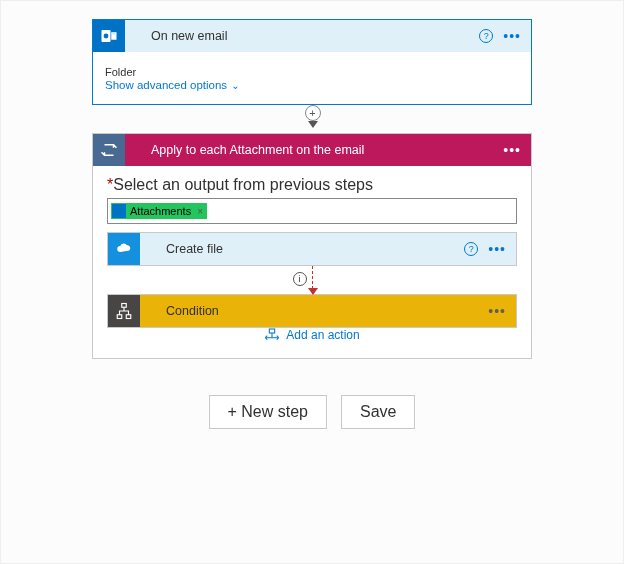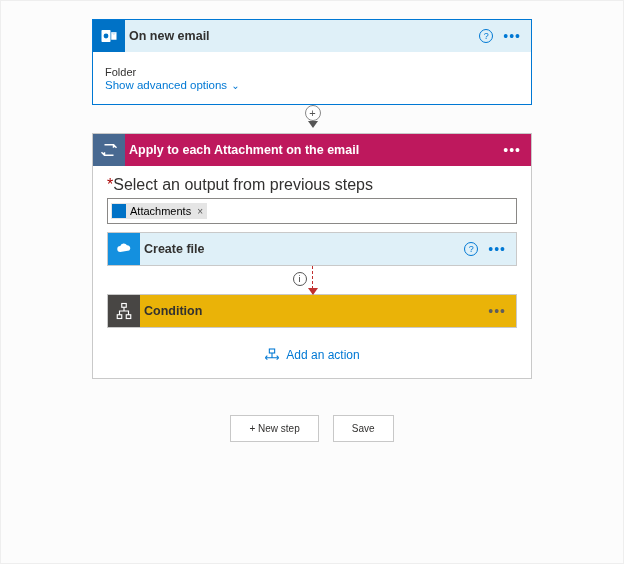--- a/index.html
+++ b/index.html
@@ -32,24 +32,23 @@
     width: 32px; height: 32px;
     display: flex; align-items: center; justify-content: center;
     flex: 0 0 32px;
   }
   .icon-box.outlook { background: #0072c6; }
   .icon-box.loop { background: #486991; }
   .icon-box.onedrive { background: #1490df; }
   .icon-box.condition { background: #484644; }
   .title {
     flex: 1 1 auto;
-    padding-left: 4px;
+    padding-left: 26px;
     color: #323130;
     font-size: 12.5px;
-    font-weight: bold;
   }
   .darkhead .title { color: #fff; }
   .hdr-controls { display: flex; gap: 10px; padding-right: 10px; align-items: center; }
   .help-icon {
     width: 14px; height: 14px; border: 1px solid #0078d4; border-radius: 50%;
     color: #0078d4; font-size: 9px; line-height: 12px; text-align: center;
   }
   .dots { color: #0078d4; font-size: 14px; letter-spacing: 1px; line-height: 8px; }
   .dots.white { color: #fff; }
   .dots.gray { color: #605e5c; }
@@ -89,47 +88,46 @@
     background: #fff; font-size: 11px; line-height: 14px; text-align: center; color: #555;
   }
   .select-label { color: #323130; font-size: 16px; }
   .select-label .req { color: #a80000; }
   .token-input {
     border: 1px solid #8a8886; padding: 3px; margin-top: 4px; min-height: 26px;
     display: flex; align-items: center;
   }
   .token {
     display: inline-flex; align-items: center; gap: 4px;
-    background: #e5e5e5; padding: 1px 4px 1px 1px; font-size: 11px;
+    background: #22c55e; padding: 1px 4px 1px 1px; font-size: 11px;
   }
   .token-icon {
     width: 14px; height: 14px; background: #0072c6; display: inline-block;
   }
   .token-x { color: #555; cursor: pointer; font-size: 10px; margin-left: 2px; }
   .nested { padding: 10px 14px 16px; }
   .nested-body { padding-top: 8px; }
   .mini-card {
     border: 1px solid #c9c9c9;
   }
   .add-action-row {
     display: flex; justify-content: center; align-items: center; gap: 6px;
-    padding-top: 20px;
   }
   .add-action-text { color: #0078d4; font-size: 12px; cursor: pointer; }
   .info-i {
     position: absolute; left: -20px; top: 6px;
     width: 14px; height: 14px; border: 1px solid #555; border-radius: 50%;
     font-size: 9px; line-height: 12px; text-align: center; color: #333; background: #fff;
   }
   .footer-buttons {
     display: flex; justify-content: center; gap: 14px; margin-top: 36px;
   }
   .btn {
     border: 1px solid #c8c8c8; background: #fff; padding: 7px 18px;
-    font-size: 10px; color: #323130; cursor: pointer;
+    font-size: 16px; color: #323130; cursor: pointer;
   }
   .conn-wrap { position: relative; height: 28px; }
   svg { display: block; }
   .add-action-svg { width:16px; height:14px; }
 </style>
 </head>
 <body>
 
 <div class="column">
 

